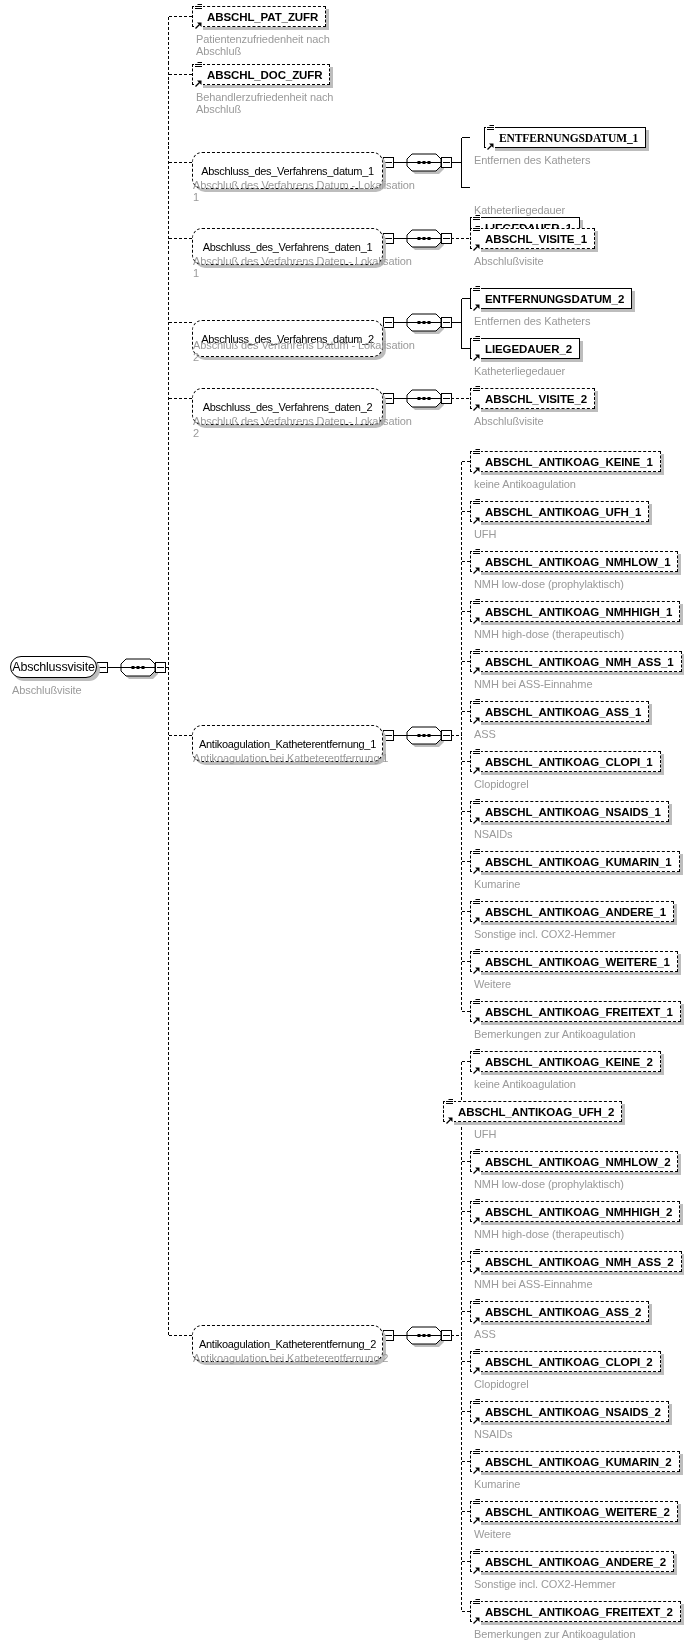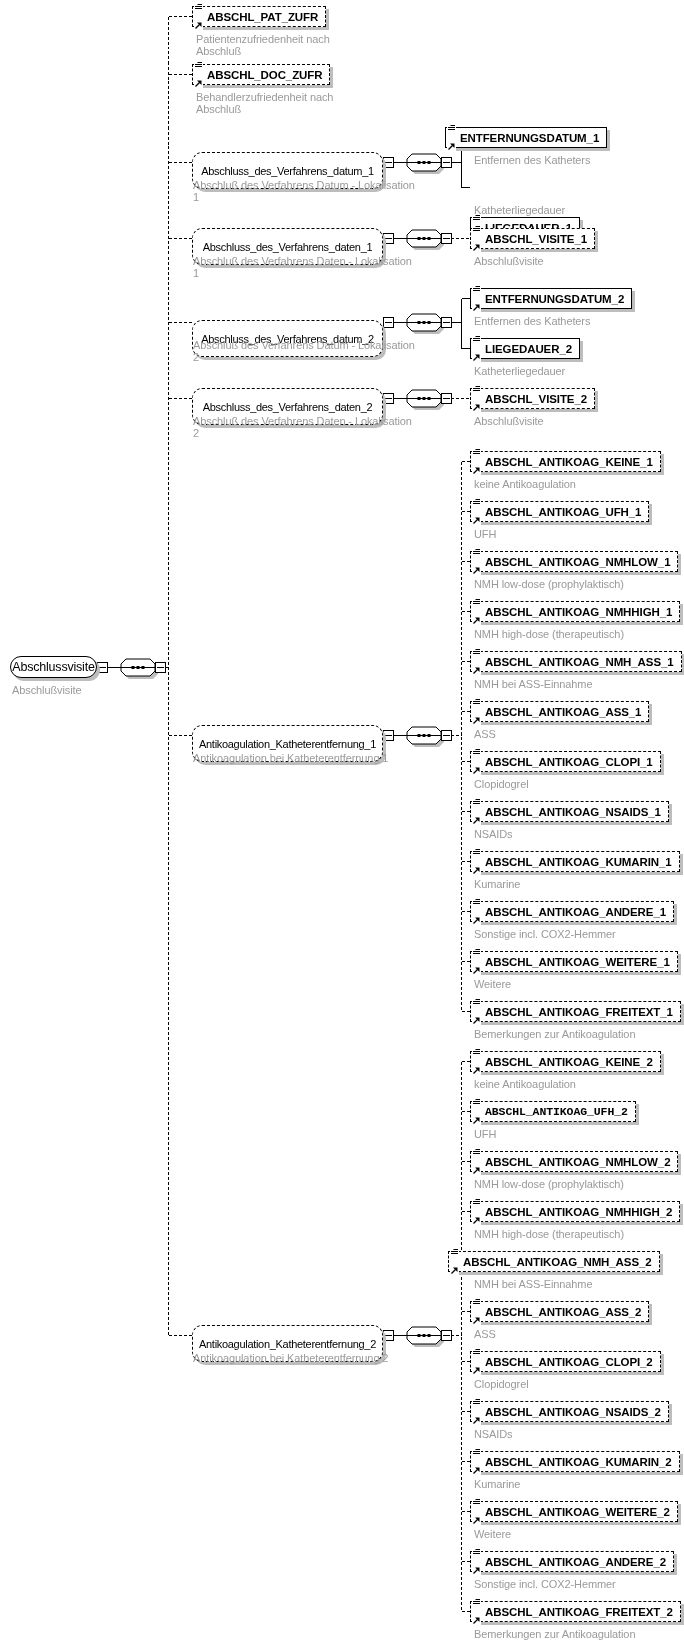--- a/index.html
+++ b/index.html
@@ -199,21 +199,21 @@
         </svg></span>
       <span>ABSCHL_DOC_ZUFR</span>
     </div>
     <div class="caption" style="left: 196px; top: 91px; width: 210px;">Behandlerzufriedenheit nach
 Abschluß</div>
     <div class="compound" style="left: 192px; top: 152px;">
       <span>Abschluss_des_Verfahrens_datum_1</span>
     </div>
     <div class="caption" style="left: 193px; top: 179px; width: 250px;">Abschluß des Verfahrens Datum - Lokalisation
 1</div>
-    <div class="leaf solid" style="left: 445px; top: 127px;">
+    <div class="leaf solid" style="left: 484px; top: 127px; font-family: Liberation Serif, serif;">
       <span class="icon-lines"><svg width="9" height="8" viewBox="0 0 9 8">
           <rect width="9" height="8" fill="#fff"></rect>
           <line x1="3.5" y1="1.5" x2="8" y2="1.5" stroke="#000"></line>
           <line x1="1" y1="3.5" x2="8" y2="3.5" stroke="#000"></line>
           <line x1="1" y1="5.5" x2="8" y2="5.5" stroke="#000"></line>
         </svg></span>
       <span class="icon-arrow"><svg width="9" height="9" viewBox="0 0 9 9">
           <rect width="9" height="9" fill="#fff"></rect>
           <line x1="1.5" y1="7.5" x2="5.5" y2="3.5" stroke="#000" stroke-width="1.3"></line>
           <path d="M3 1.5 L7.5 1.5 L7.5 6 Z" fill="#000"></path>
@@ -507,21 +507,21 @@
           <line x1="1" y1="5.5" x2="8" y2="5.5" stroke="#000"></line>
         </svg></span>
       <span class="icon-arrow"><svg width="9" height="9" viewBox="0 0 9 9">
           <rect width="9" height="9" fill="#fff"></rect>
           <line x1="1.5" y1="7.5" x2="5.5" y2="3.5" stroke="#000" stroke-width="1.3"></line>
           <path d="M3 1.5 L7.5 1.5 L7.5 6 Z" fill="#000"></path>
         </svg></span>
       <span>ABSCHL_ANTIKOAG_KEINE_2</span>
     </div>
     <div class="caption" style="left: 474px; top: 1078px; width: 210px;">keine Antikoagulation</div>
-    <div class="leaf dashed" style="left: 470px; top: 1101px; font-family: Liberation Mono, monospace;">
+    <div class="leaf dashed" style="left: 443px; top: 1101px;">
       <span class="icon-lines"><svg width="9" height="8" viewBox="0 0 9 8">
           <rect width="9" height="8" fill="#fff"></rect>
           <line x1="3.5" y1="1.5" x2="8" y2="1.5" stroke="#000"></line>
           <line x1="1" y1="3.5" x2="8" y2="3.5" stroke="#000"></line>
           <line x1="1" y1="5.5" x2="8" y2="5.5" stroke="#000"></line>
         </svg></span>
       <span class="icon-arrow"><svg width="9" height="9" viewBox="0 0 9 9">
           <rect width="9" height="9" fill="#fff"></rect>
           <line x1="1.5" y1="7.5" x2="5.5" y2="3.5" stroke="#000" stroke-width="1.3"></line>
           <path d="M3 1.5 L7.5 1.5 L7.5 6 Z" fill="#000"></path>
@@ -552,21 +552,21 @@
           <line x1="1" y1="5.5" x2="8" y2="5.5" stroke="#000"></line>
         </svg></span>
       <span class="icon-arrow"><svg width="9" height="9" viewBox="0 0 9 9">
           <rect width="9" height="9" fill="#fff"></rect>
           <line x1="1.5" y1="7.5" x2="5.5" y2="3.5" stroke="#000" stroke-width="1.3"></line>
           <path d="M3 1.5 L7.5 1.5 L7.5 6 Z" fill="#000"></path>
         </svg></span>
       <span>ABSCHL_ANTIKOAG_NMHHIGH_2</span>
     </div>
     <div class="caption" style="left: 474px; top: 1228px; width: 210px;">NMH high-dose (therapeutisch)</div>
-    <div class="leaf dashed" style="left: 448px; top: 1251px;">
+    <div class="leaf dashed" style="left: 470px; top: 1251px;">
       <span class="icon-lines"><svg width="9" height="8" viewBox="0 0 9 8">
           <rect width="9" height="8" fill="#fff"></rect>
           <line x1="3.5" y1="1.5" x2="8" y2="1.5" stroke="#000"></line>
           <line x1="1" y1="3.5" x2="8" y2="3.5" stroke="#000"></line>
           <line x1="1" y1="5.5" x2="8" y2="5.5" stroke="#000"></line>
         </svg></span>
       <span class="icon-arrow"><svg width="9" height="9" viewBox="0 0 9 9">
           <rect width="9" height="9" fill="#fff"></rect>
           <line x1="1.5" y1="7.5" x2="5.5" y2="3.5" stroke="#000" stroke-width="1.3"></line>
           <path d="M3 1.5 L7.5 1.5 L7.5 6 Z" fill="#000"></path>

